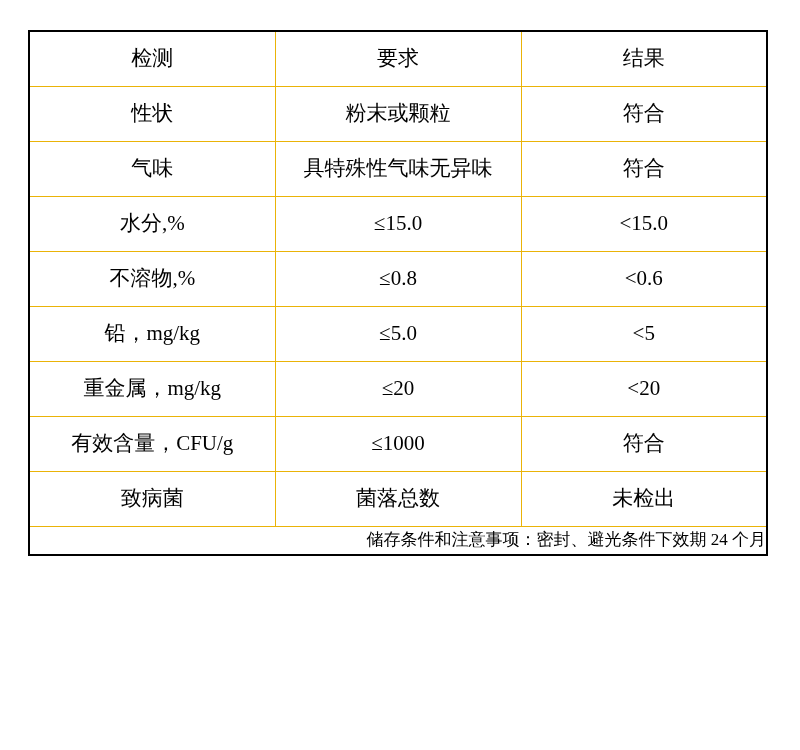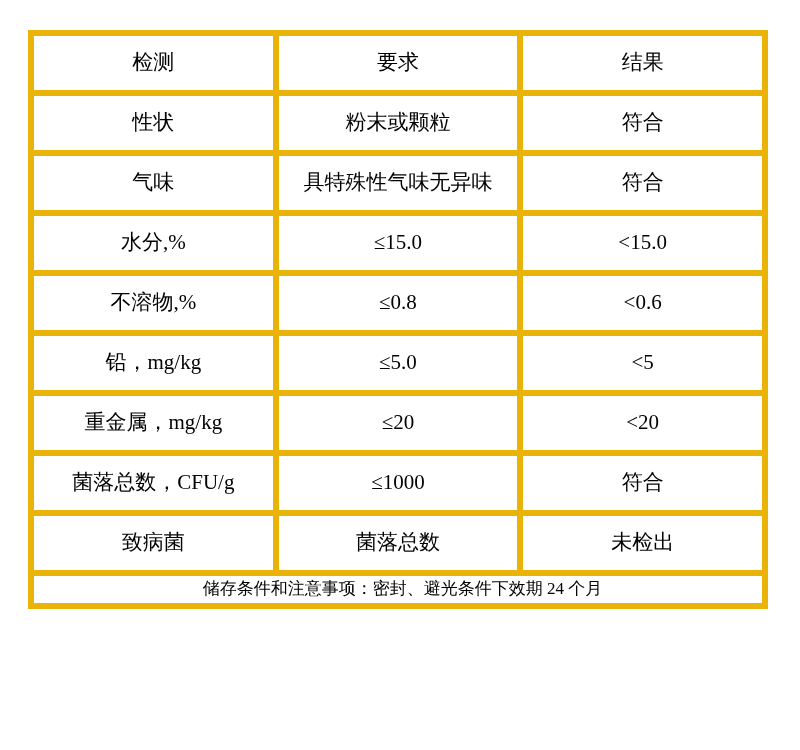--- a/index.html
+++ b/index.html
@@ -24,34 +24,34 @@
     width: 100%;
     border-collapse: collapse;
     table-layout: fixed;
     border: 2px solid #000000;
   }
   table.inspection col {
     width: 33.33%;
   }
   table.inspection th,
   table.inspection td {
-    border: 6px solid #eab308;
+    border: 1px solid #eab308;
     height: 54px;
     padding: 0;
     text-align: center;
     vertical-align: middle;
     font-family: "Liberation Serif", "DejaVu Serif", serif;
     font-size: 21px;
     font-weight: normal;
     color: #000000;
     line-height: 1.1;
   }
   table.inspection td.footer-cell {
     height: 27px;
-    text-align: center;
+    text-align: right;
     padding-left: 9px;
     font-size: 17px;
   }
 </style>
 </head>
 <body>
 
 <div class="page">
   <div class="table-wrap">
     <table class="inspection">
@@ -92,21 +92,21 @@
           <td>铅，mg/kg</td>
           <td>≤5.0</td>
           <td>&lt;5</td>
         </tr>
         <tr>
           <td>重金属，mg/kg</td>
           <td>≤20</td>
           <td>&lt;20</td>
         </tr>
         <tr>
-          <td>菌落总数，CFU/g</td>
+          <td>有效含量，CFU/g</td>
           <td>≤1000</td>
           <td>符合</td>
         </tr>
         <tr>
           <td>致病菌</td>
           <td>菌落总数</td>
           <td>未检出</td>
         </tr>
         <tr>
           <td class="footer-cell" colspan="3">储存条件和注意事项：密封、避光条件下效期 24 个月</td>

